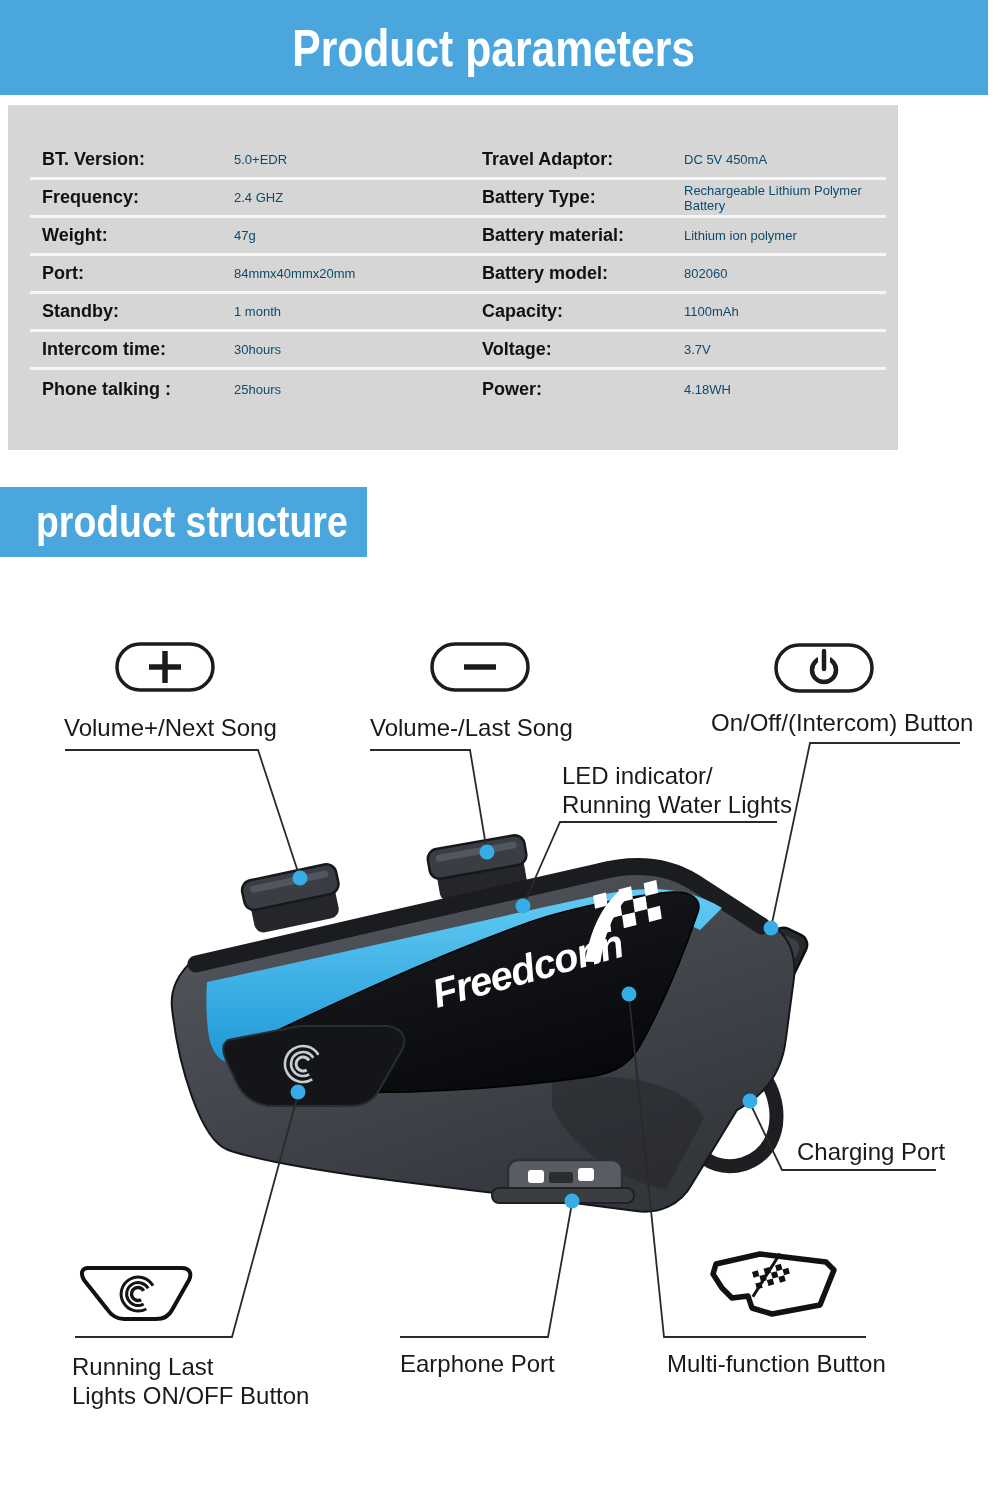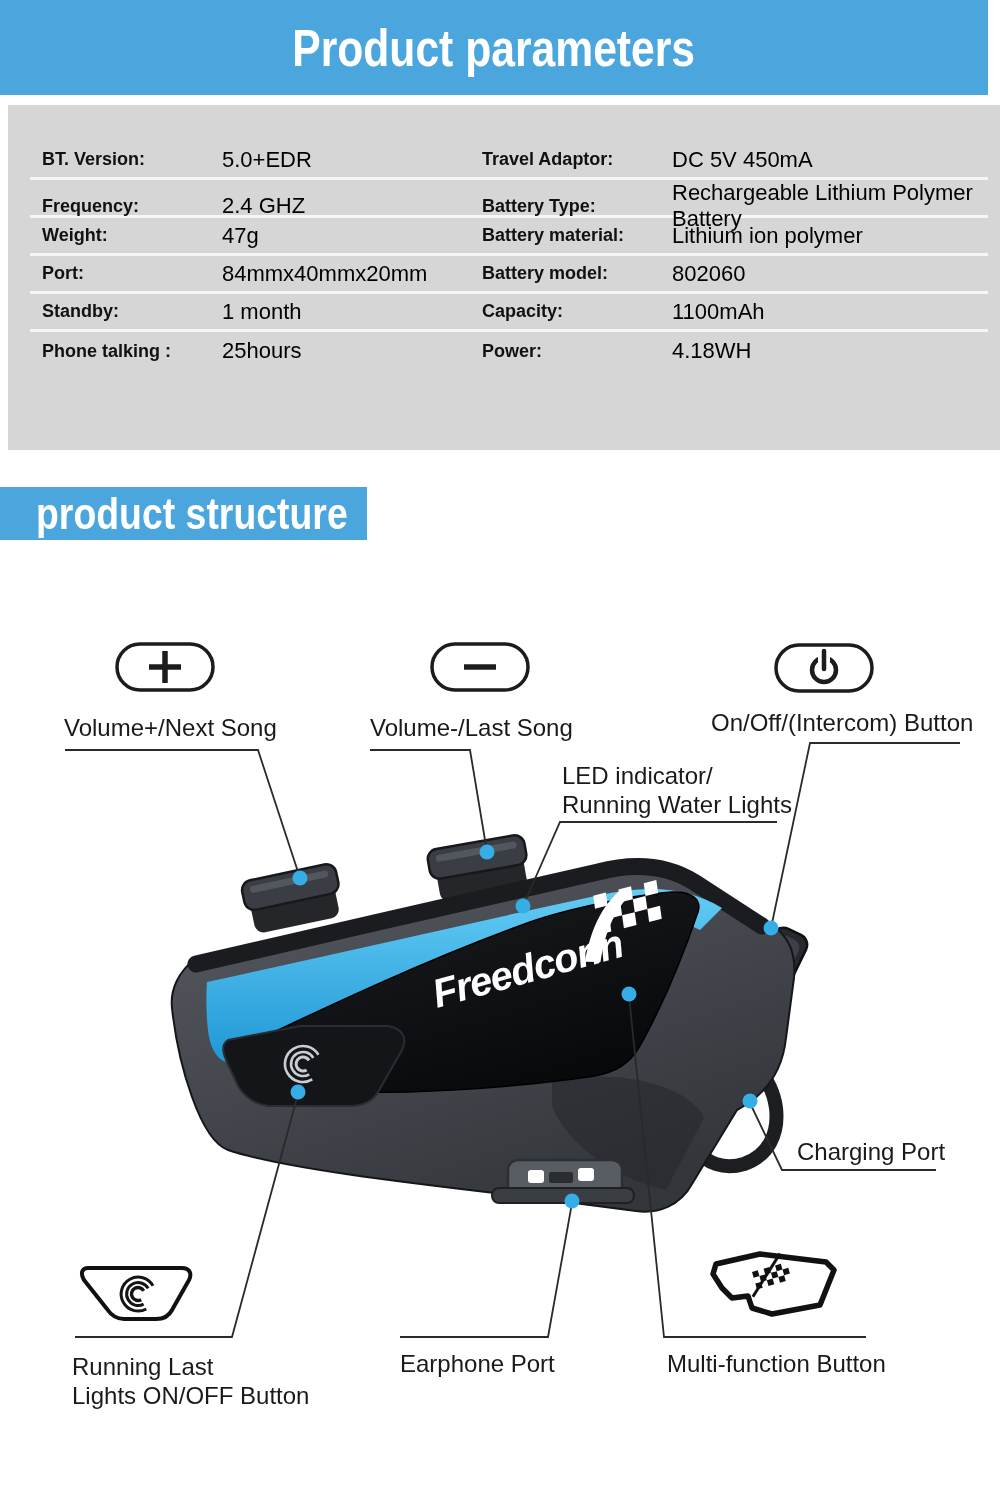--- a/index.html
+++ b/index.html
@@ -6,30 +6,30 @@
   .page{position:relative;width:1000px;height:1500px;background:#fff;overflow:hidden;
         font-family:"Liberation Sans",sans-serif;}
 
   
   .banner-top{position:absolute;left:0;top:0;width:988px;height:95px;background:#4aa6dd;
               display:flex;align-items:center;justify-content:center;}
   .banner-top .t{font-weight:bold;font-size:52px;color:#fff;white-space:nowrap;
                  transform:scaleX(.82);letter-spacing:0;}
 
   
-  .params{position:absolute;left:8px;top:105px;width:992px;height:345px;background:#d6d6d6;
+  .params{position:absolute;left:8px;top:105px;width:890px;height:345px;background:#d6d6d6;
           box-sizing:border-box;padding-top:37px;}
   .prow{display:grid;grid-template-columns:180px 260px 190px 1fr;align-items:center;
         height:38px;margin:0 12px 0 22px;padding-left:12px;box-sizing:border-box;}
   .prow.sep{border-bottom:3px solid #f6f6f6;}
   .plabel{font-weight:bold;font-size:18px;color:#111;}
-  .pvalue{font-size:22px;color:#000000;}
-
-  
-  .banner-structure{position:absolute;left:0;top:487px;width:367px;height:53px;background:#4aa6dd;
+  .pvalue{font-size:13px;color:#0c4a6e;margin-left:12px;}
+
+  
+  .banner-structure{position:absolute;left:0;top:487px;width:367px;height:70px;background:#4aa6dd;
                     display:flex;align-items:center;}
   .banner-structure .t{font-weight:bold;font-size:44px;color:#fff;white-space:nowrap;
                        margin-left:36px;transform:scaleX(.85);transform-origin:left center;}
 
   
   .diagram-svg{position:absolute;left:0;top:550px;width:1000px;height:950px;}
   .callout{position:absolute;font-size:24px;color:#1a1a1a;line-height:29px;white-space:nowrap;}
 </style>
 </head>
 <body>
@@ -63,20 +63,26 @@
       <div class="plabel">Port:</div>
       <div class="pvalue">84mmx40mmx20mm</div>
       <div class="plabel">Battery model:</div>
       <div class="pvalue">802060</div>
     </div>
     <div class="prow sep">
       <div class="plabel">Standby:</div>
       <div class="pvalue">1 month</div>
       <div class="plabel">Capacity:</div>
       <div class="pvalue">1100mAh</div>
+    </div>
+    <div class="prow sep">
+      <div class="plabel">Intercom time:</div>
+      <div class="pvalue">30hours</div>
+      <div class="plabel">Voltage:</div>
+      <div class="pvalue">3.7V</div>
     </div>
     <div class="prow">
       <div class="plabel">Phone talking :</div>
       <div class="pvalue">25hours</div>
       <div class="plabel">Power:</div>
       <div class="pvalue">4.18WH</div>
     </div>
   </div>
 
   <div class="banner-structure">

